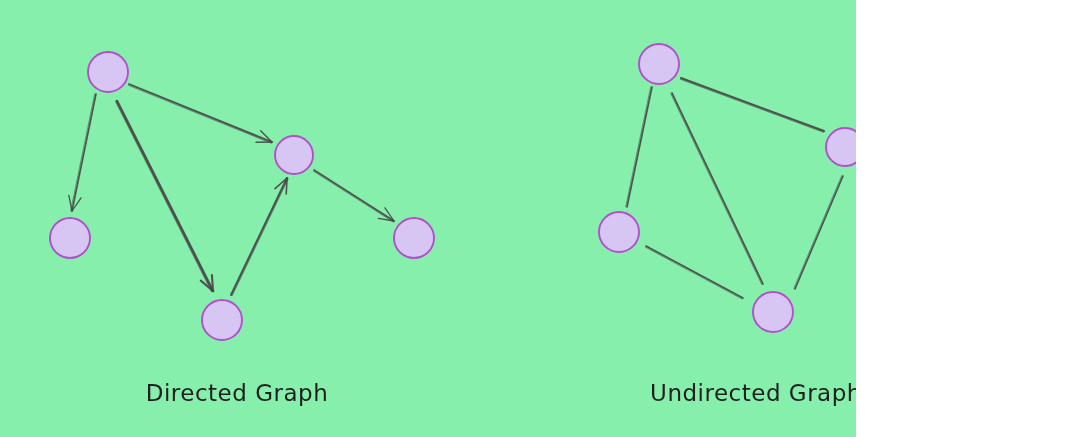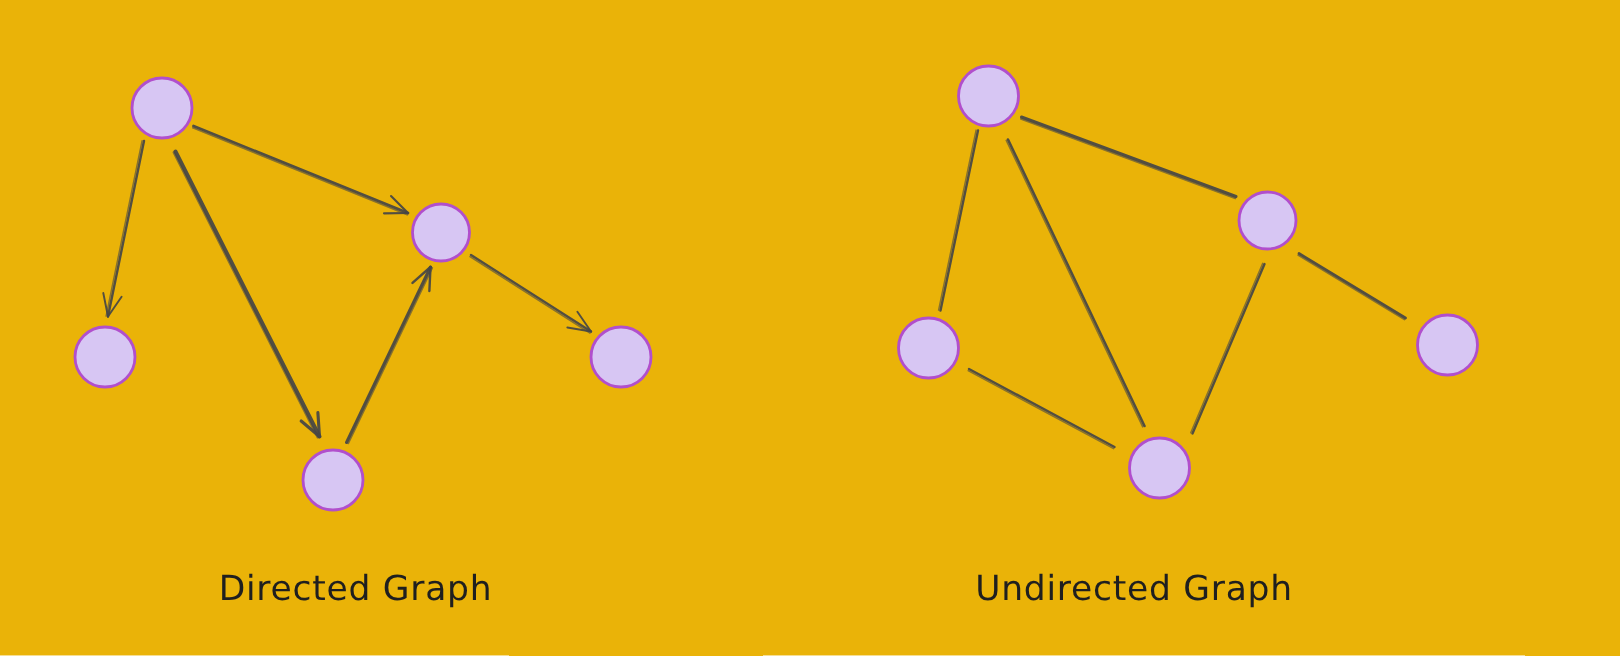--- a/index.html
+++ b/index.html
@@ -3,23 +3,23 @@
 <meta charset="utf-8">
 <style>
   html, body {
     margin: 0;
     padding: 0;
     background: #ffffff;
     font-family: "DejaVu Sans", "Liberation Sans", sans-serif;
   }
   .canvas {
     position: relative;
-    width: 1080px;
+    width: 856px;
     height: 437px;
-    background: #eab308;
+    background: #86efac;
     overflow: hidden;
     text-decoration: underline;
   }
   svg { position: absolute; top: 0; left: 0; }
   .caption {
     position: absolute;
     top: 380px;
     transform: translateX(-50%);
     font-size: 23px;
     letter-spacing: 0.5px;

